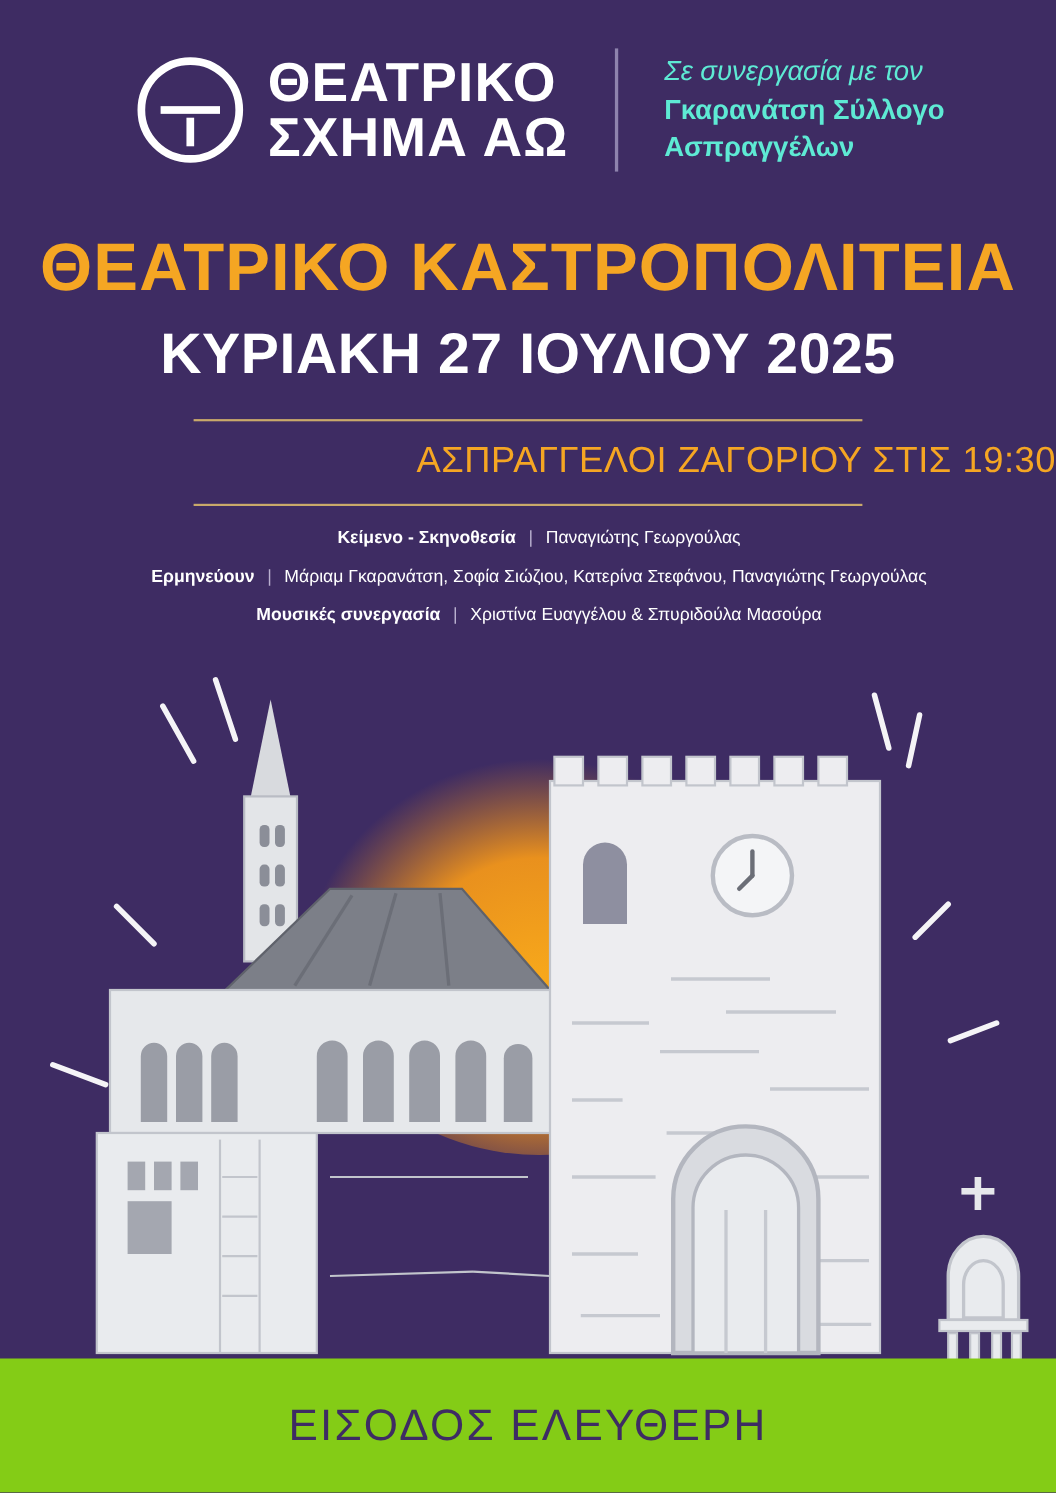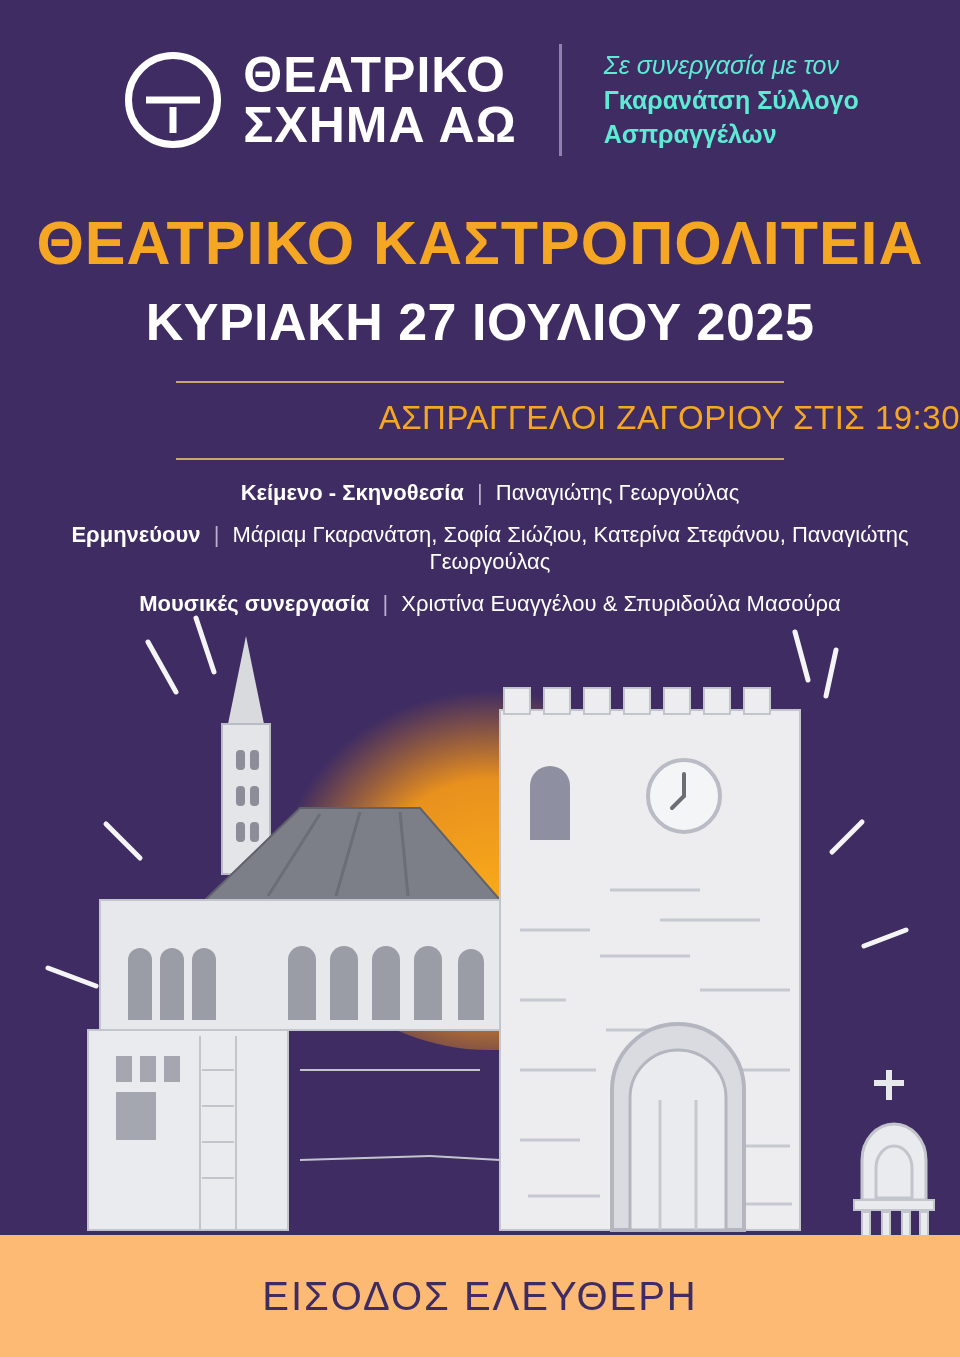--- a/index.html
+++ b/index.html
@@ -137,21 +137,21 @@
 
   
   .credits {
     position: absolute;
     top: 480px;
     width: 100%;
     text-align: center;
     color: #ffffff;
   }
   .credit-line {
-    font-size: 22px;
+    font-size: 16px;
     margin-bottom: 16px;
     line-height: 1.2;
     padding-left: 20px;
   }
   .credit-role { font-weight: bold; }
   .credit-sep { color: #b9b0cf; margin: 0 7px; }
   .credit-names { font-weight: normal; }
 
   
   .art {
@@ -162,21 +162,21 @@
     height: 640px;
   }
 
   
   .footer {
     position: absolute;
     bottom: 0;
     left: 0;
     width: 960px;
     height: 122px;
-    background: #fdba74;
+    background: #84cc16;
     display: flex;
     align-items: center;
     justify-content: center;
   }
   .footer-text {
     color: #3e2c63;
     font-size: 40px;
     letter-spacing: 2px;
   }
 </style>

